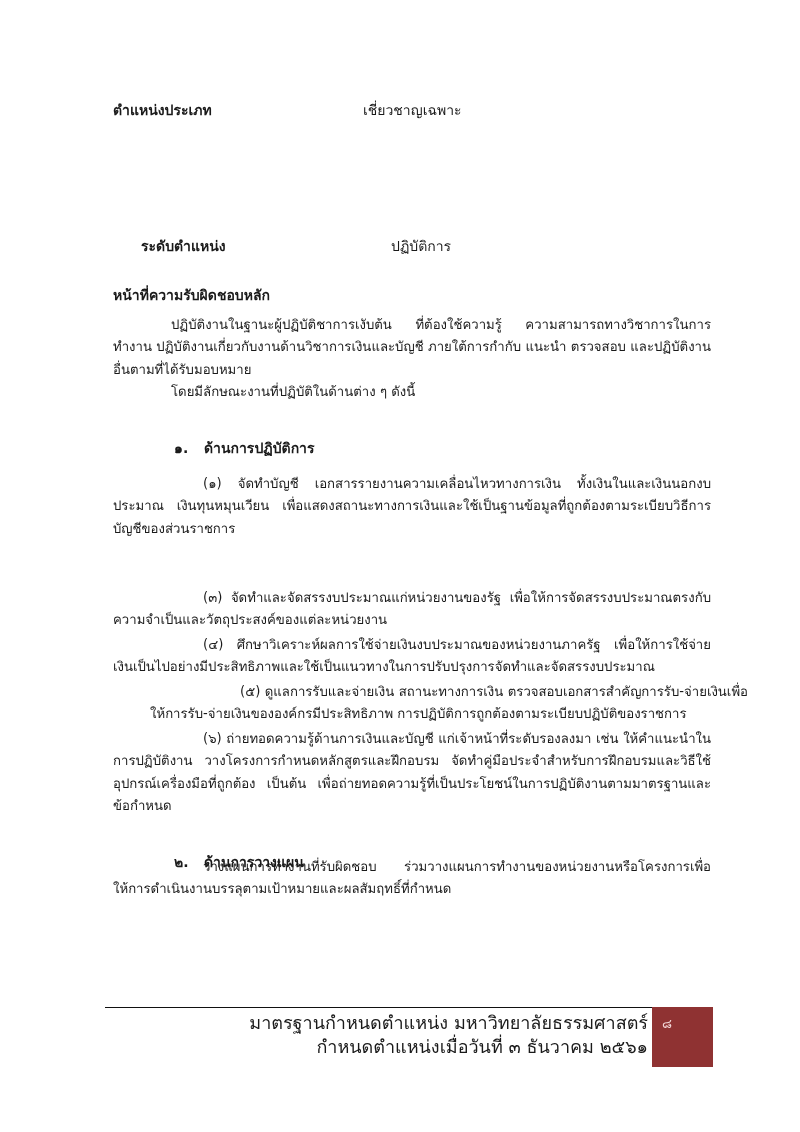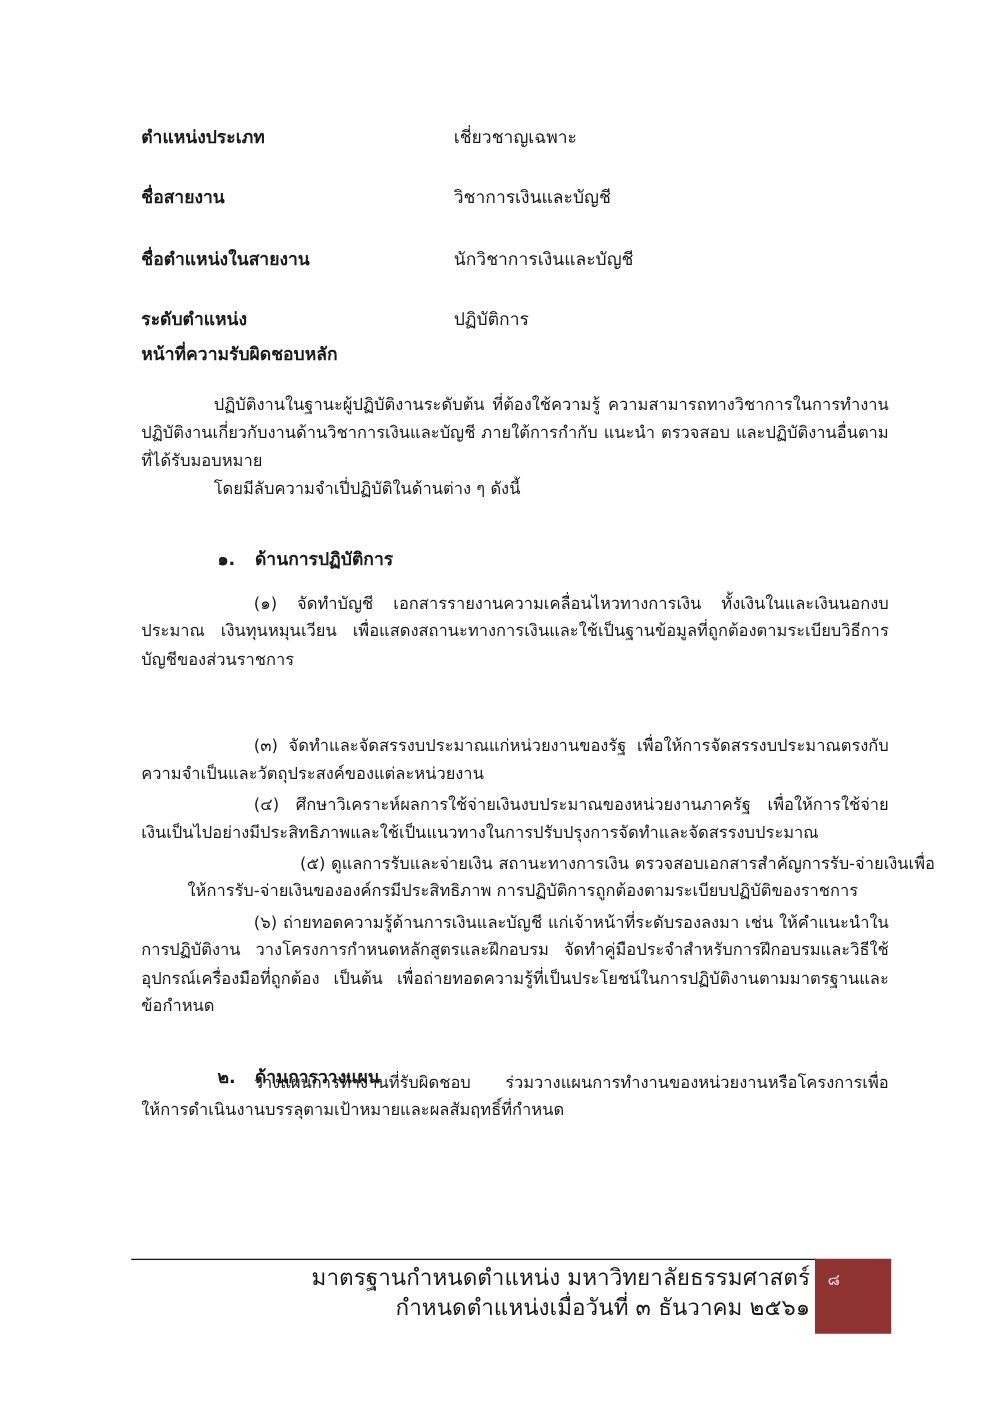--- a/index.html
+++ b/index.html
@@ -28,36 +28,28 @@
 </style>
 </head>
 <body>
 
 <div class="page">
 
   <div class="field-row" style="top:98px;">
     <span class="field-label">ตำแหน่งประเภท</span>
     <span class="field-value">เชี่ยวชาญเฉพาะ</span>
   </div>
-  <div class="field-row" style="top:146px;">
-    <span class="field-label">ชื่อสายงาน</span>
-    <span class="field-value">วิชาการเงินและบัญชี</span>
-  </div>
-  <div class="field-row" style="top:196px;">
-    <span class="field-label">ชื่อตำแหน่งในสายงาน</span>
-    <span class="field-value">นักวิชาการเงินและบัญชี</span>
-  </div>
-  <div class="field-row" style="top:244px;">
+  <div class="field-row" style="top:234px;margin-left:28px;">
     <span class="field-label">ระดับตำแหน่ง</span>
     <span class="field-value">ปฏิบัติการ</span>
   </div>
 
-  <div class="section-title" style="top:273px;">หน้าที่ความรับผิดชอบหลัก</div>
-  <p class="para" style="top:314px;">ปฏิบัติงานในฐานะผู้ปฏิบัติงานระดับต้น ที่ต้องใช้ความรู้ ความสามารถทางวิชาการในการทำงาน ปฏิบัติงานเกี่ยวกับงานด้านวิชาการเงินและบัญชี ภายใต้การกำกับ แนะนำ ตรวจสอบ และปฏิบัติงานอื่นตามที่ได้รับมอบหมาย</p>
-  <p class="para" style="top:381px;">โดยมีลับความจำเปี่ปฏิบัติในด้านต่าง ๆ ดังนี้</p>
+  <div class="section-title" style="top:284px;">หน้าที่ความรับผิดชอบหลัก</div>
+  <p class="para" style="top:314px;">ปฏิบัติงานในฐานะผู้ปฏิบัติชาการเงับต้น ที่ต้องใช้ความรู้ ความสามารถทางวิชาการในการทำงาน ปฏิบัติงานเกี่ยวกับงานด้านวิชาการเงินและบัญชี ภายใต้การกำกับ แนะนำ ตรวจสอบ และปฏิบัติงานอื่นตามที่ได้รับมอบหมาย</p>
+  <p class="para" style="top:381px;">โดยมีลักษณะงานที่ปฏิบัติในด้านต่าง ๆ ดังนี้</p>
 
   <div class="num-head" style="top:437px;">
     <span class="n">๑.</span><span>ด้านการปฏิบัติการ</span>
   </div>
   <p class="para sub" style="top:461px;margin-top:12px;">(๑) จัดทำบัญชี เอกสารรายงานความเคลื่อนไหวทางการเงิน ทั้งเงินในและเงินนอกงบประมาณ เงินทุนหมุนเวียน เพื่อแสดงสถานะทางการเงินและใช้เป็นฐานข้อมูลที่ถูกต้องตามระเบียบวิธีการบัญชีของส่วนราชการ</p>
   <p class="para sub" style="top:587px;">(๓) จัดทำและจัดสรรงบประมาณแก่หน่วยงานของรัฐ เพื่อให้การจัดสรรงบประมาณตรงกับความจำเป็นและวัตถุประสงค์ของแต่ละหน่วยงาน</p>
   <p class="para sub" style="top:634px;">(๔) ศึกษาวิเคราะห์ผลการใช้จ่ายเงินงบประมาณของหน่วยงานภาครัฐ เพื่อให้การใช้จ่ายเงินเป็นไปอย่างมีประสิทธิภาพและใช้เป็นแนวทางในการปรับปรุงการจัดทำและจัดสรรงบประมาณ</p>
   <p class="para sub" style="top:681px;margin-left:37px;">(๕) ดูแลการรับและจ่ายเงิน สถานะทางการเงิน ตรวจสอบเอกสารสำคัญการรับ-จ่ายเงินเพื่อให้การรับ-จ่ายเงินขององค์กรมีประสิทธิภาพ การปฏิบัติการถูกต้องตามระเบียบปฏิบัติของราชการ</p>
   <p class="para sub" style="top:728px;">(๖) ถ่ายทอดความรู้ด้านการเงินและบัญชี แก่เจ้าหน้าที่ระดับรองลงมา เช่น ให้คำแนะนำในการปฏิบัติงาน วางโครงการกำหนดหลักสูตรและฝึกอบรม จัดทำคู่มือประจำสำหรับการฝึกอบรมและวิธีใช้อุปกรณ์เครื่องมือที่ถูกต้อง เป็นต้น เพื่อถ่ายทอดความรู้ที่เป็นประโยชน์ในการปฏิบัติงานตามมาตรฐานและข้อกำหนด</p>
 

